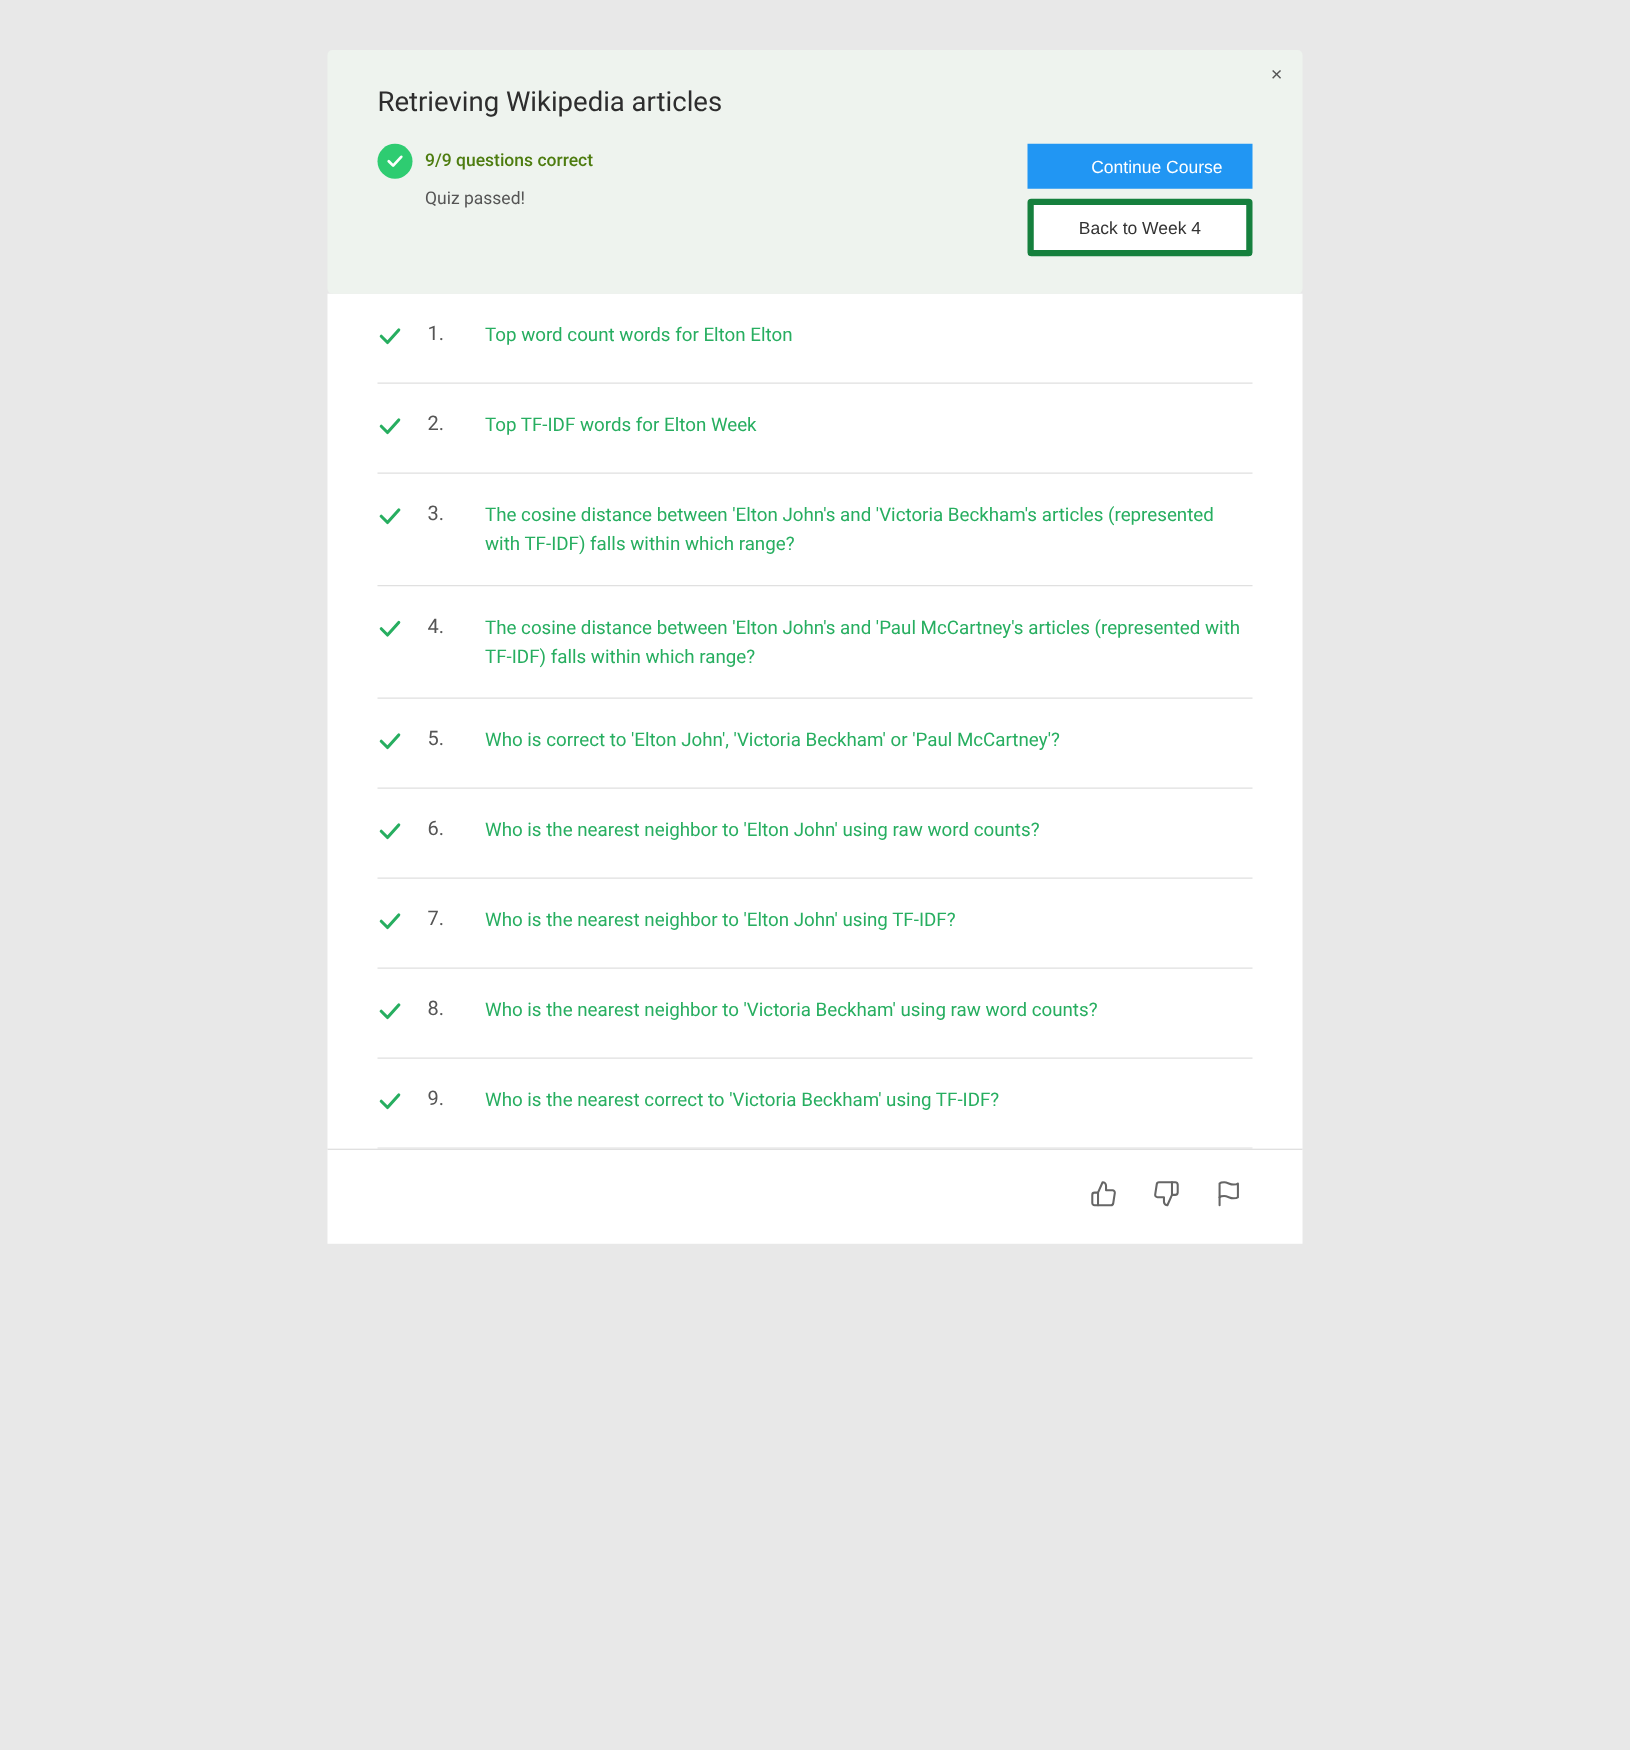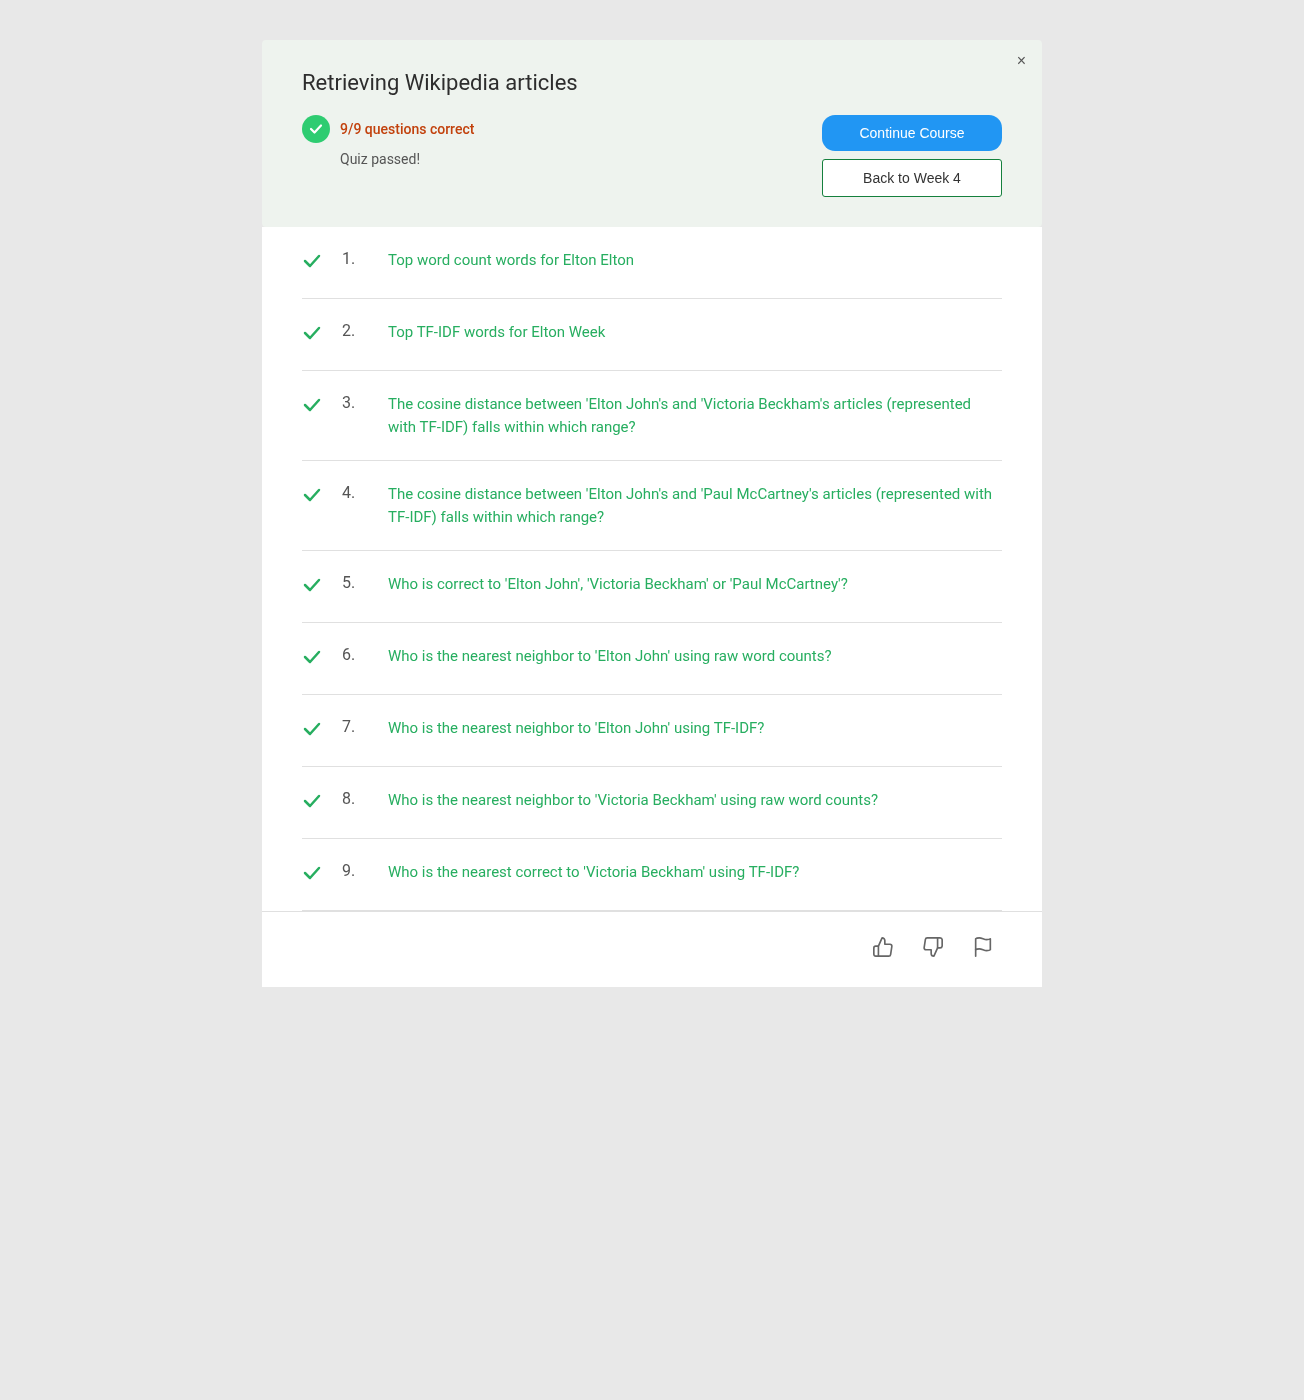--- a/index.html
+++ b/index.html
@@ -76,53 +76,53 @@
       justify-content: center;
       flex-shrink: 0;
     }
 
     .check-circle svg {
       width: 16px;
       height: 16px;
     }
 
     .score-text {
-      color: #c2410c;
+      color: #4d7c0f;
       font-size: 14px;
       font-weight: 500;
     }
 
     .quiz-passed {
       color: #555;
       font-size: 14px;
       margin-left: 38px;
     }
 
     .quiz-actions {
       display: flex;
       flex-direction: column;
       gap: 8px;
     }
 
     .btn-continue {
       background-color: #2196F3;
       color: white;
       border: none;
-      border-radius: 13px;
+      border-radius: 0;
       padding: 10px 24px;
       font-size: 14px;
       cursor: pointer;
       width: 180px;
-      text-align: center;
+      text-align: right;
     }
 
     .btn-back {
       background-color: white;
       color: #333;
-      border: 1px solid #15803d;
+      border: 5px solid #15803d;
       border-radius: 3px;
       padding: 10px 24px;
       font-size: 14px;
       cursor: pointer;
       width: 180px;
       text-align: center;
     }
 
     .questions-container {
       background: white;

